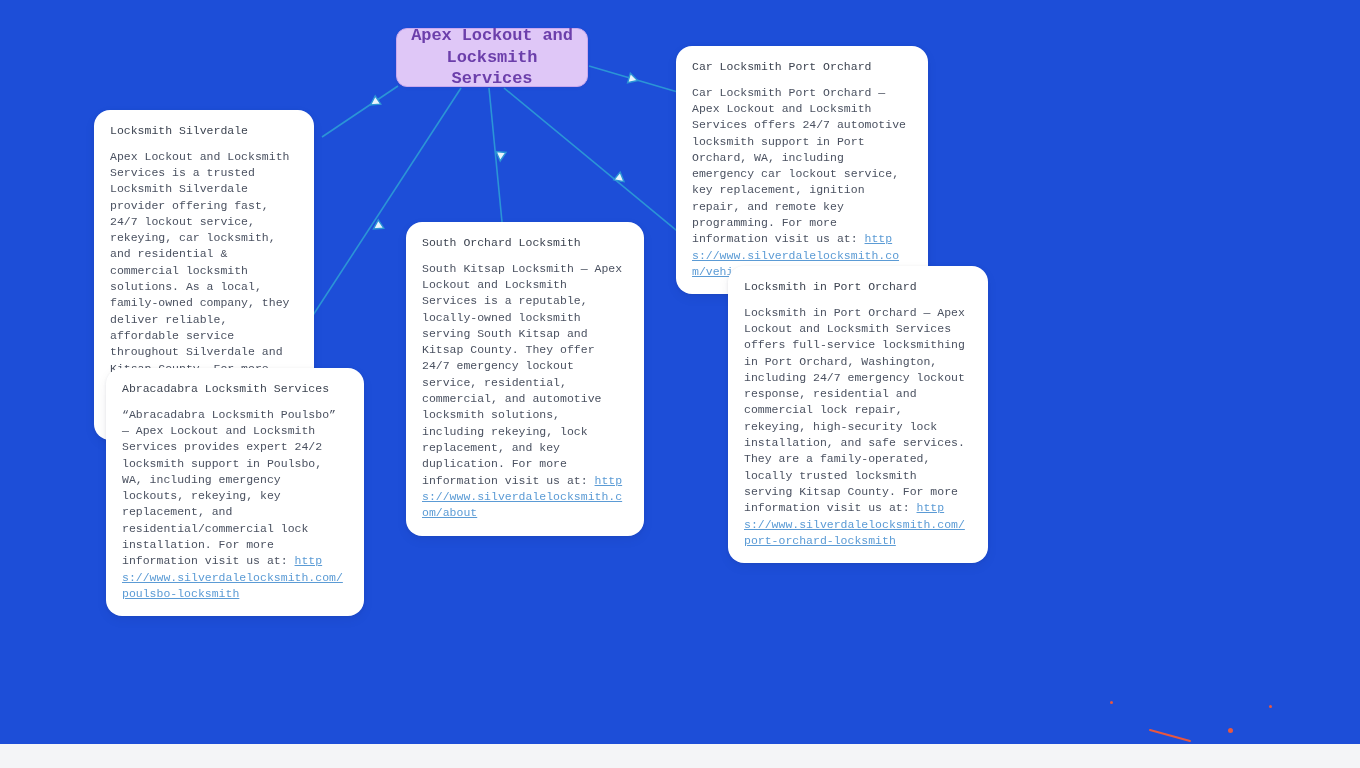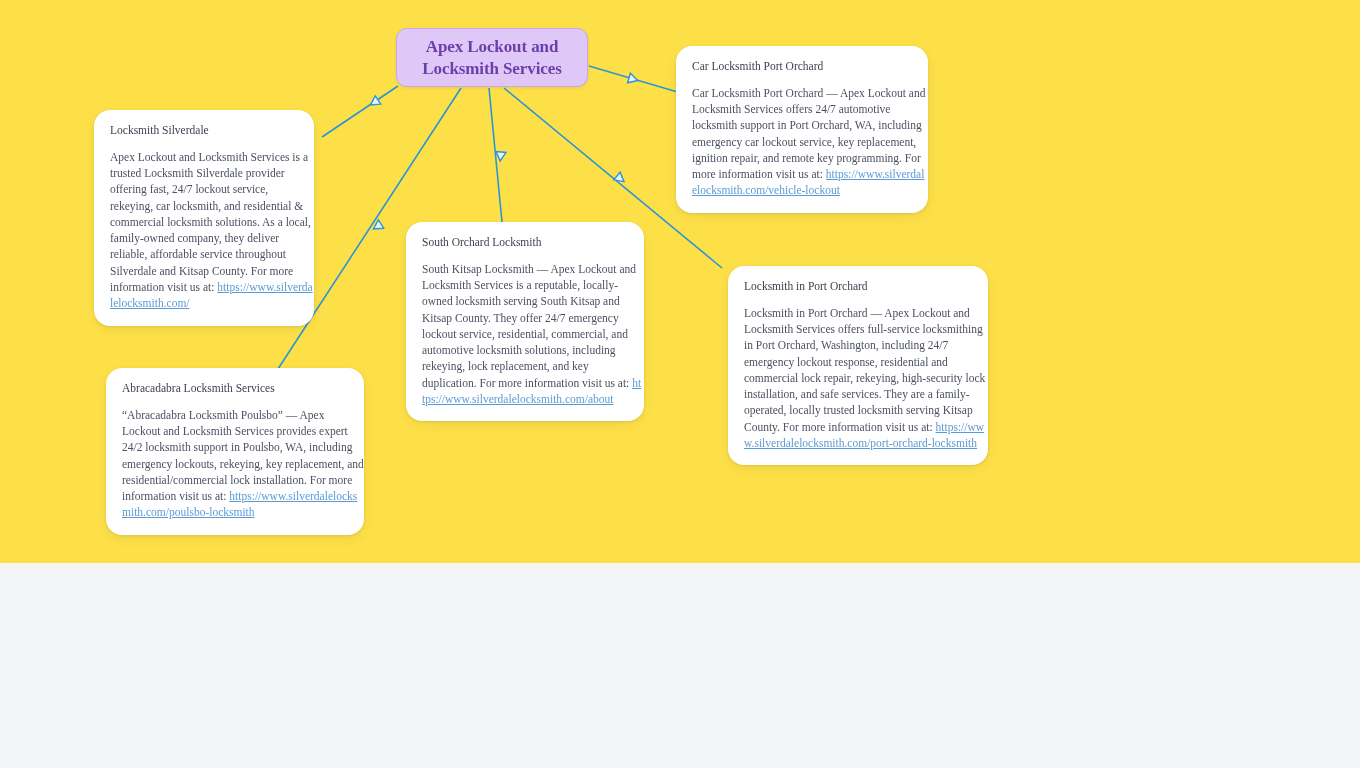--- a/index.html
+++ b/index.html
@@ -3,23 +3,23 @@
 <meta charset="utf-8">
 <style>
   html, body {
     margin: 0;
     padding: 0;
     background: #f4f5f7;
   }
   #canvas {
     position: relative;
     width: 1360px;
-    height: 563px;
-    background: #fde047;
-    font-family: Liberation Serif, serif;
+    height: 744px;
+    background: #1d4ed8;
+    font-family: Liberation Mono, monospace;
     overflow: hidden;
   }
   #edges {
     position: absolute;
     left: 0;
     top: 0;
     width: 1360px;
     height: 768px;
     pointer-events: none;
   }
@@ -47,21 +47,21 @@
     line-height: 1.28;
     color: #6c3fab;
     letter-spacing: -0.1px;
   }
   .card {
     position: absolute;
     box-sizing: border-box;
     background: #ffffff;
     border-radius: 16px;
     box-shadow: 0 1px 3px rgba(30, 40, 60, 0.10), 0 4px 12px rgba(30, 40, 60, 0.06);
-    padding: 13px 0 14px 16px;
+    padding: 13px 17px 14px 16px;
     z-index: 4;
   }
   .card-title {
     font-size: 11.5px;
     color: #3c4350;
     line-height: 1.35;
     margin-bottom: 10px;
   }
   .card-body {
     font-size: 11.5px;

